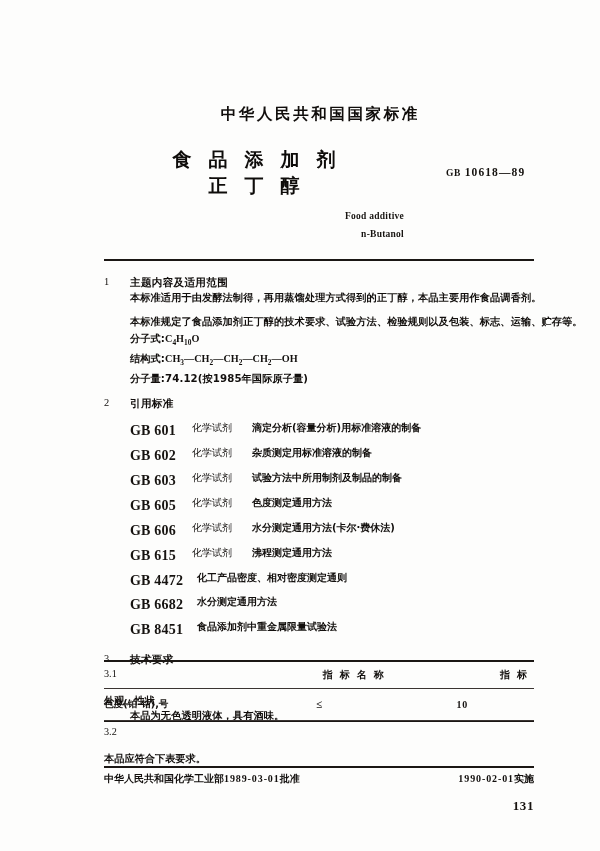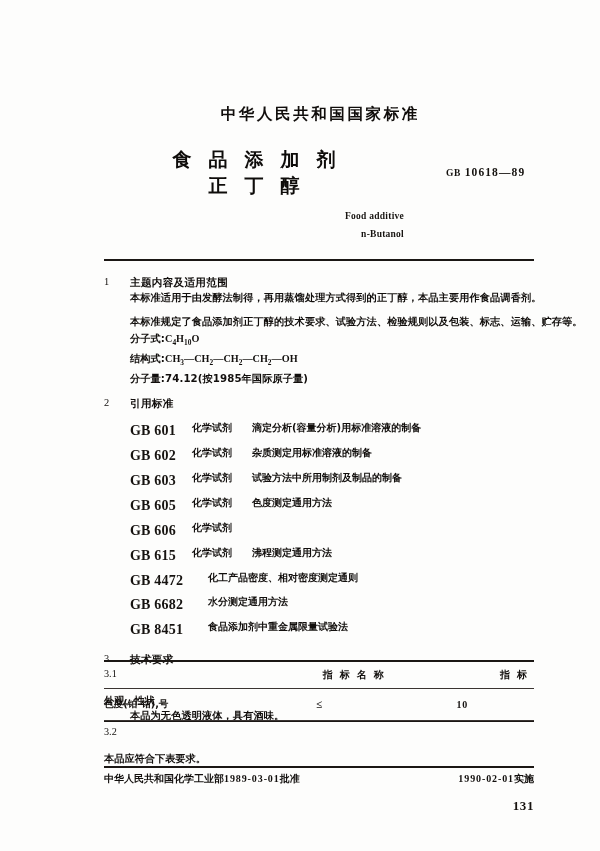--- a/index.html
+++ b/index.html
@@ -157,31 +157,31 @@
     flex: 0 0 62px;
     font-family: "Liberation Serif", serif;
     font-weight: bold;
     font-size: 14px;
     letter-spacing: 0.2px;
     color: #161310;
   }
   .std-kind {
     flex: 0 0 60px;
     font-family: "DejaVu Sans", sans-serif;
-    font-weight: bold;
+    font-weight: normal;
     font-size: 10px;
     color: #120f0d;
   }
   .std-desc {
     font-family: "DejaVu Sans", sans-serif;
     font-weight: bold;
     font-size: 10px;
     color: #120f0d;
   }
-  .std-row.nokind .std-desc { margin-left: 16px; }
+  .std-row.nokind .std-desc { margin-left: 5px; }
 
   
   .sub-head {
     display: flex;
     margin-top: 1px;
     font-family: "DejaVu Sans", sans-serif;
     font-weight: bold;
     font-size: 10.2px;
     color: #120f0d;
     flex-direction: column;
@@ -351,20 +351,21 @@
           <span class="std-desc">试验方法中所用制剂及制品的制备</span>
         </div>
         <div class="std-row">
           <span class="std-code">GB 605</span>
           <span class="std-kind">化学试剂</span>
           <span class="std-desc">色度测定通用方法</span>
         </div>
         <div class="std-row">
           <span class="std-code">GB 606</span>
           <span class="std-kind">化学试剂</span>
+          <span class="std-desc">水分测定通用方法(卡尔·费休法)</span>
         </div>
         <div class="std-row">
           <span class="std-code">GB 615</span>
           <span class="std-kind">化学试剂</span>
           <span class="std-desc">沸程测定通用方法</span>
         </div>
         <div class="std-row nokind">
           <span class="std-code">GB 4472</span>
           <span class="std-desc">化工产品密度、相对密度测定通则</span>
         </div>

